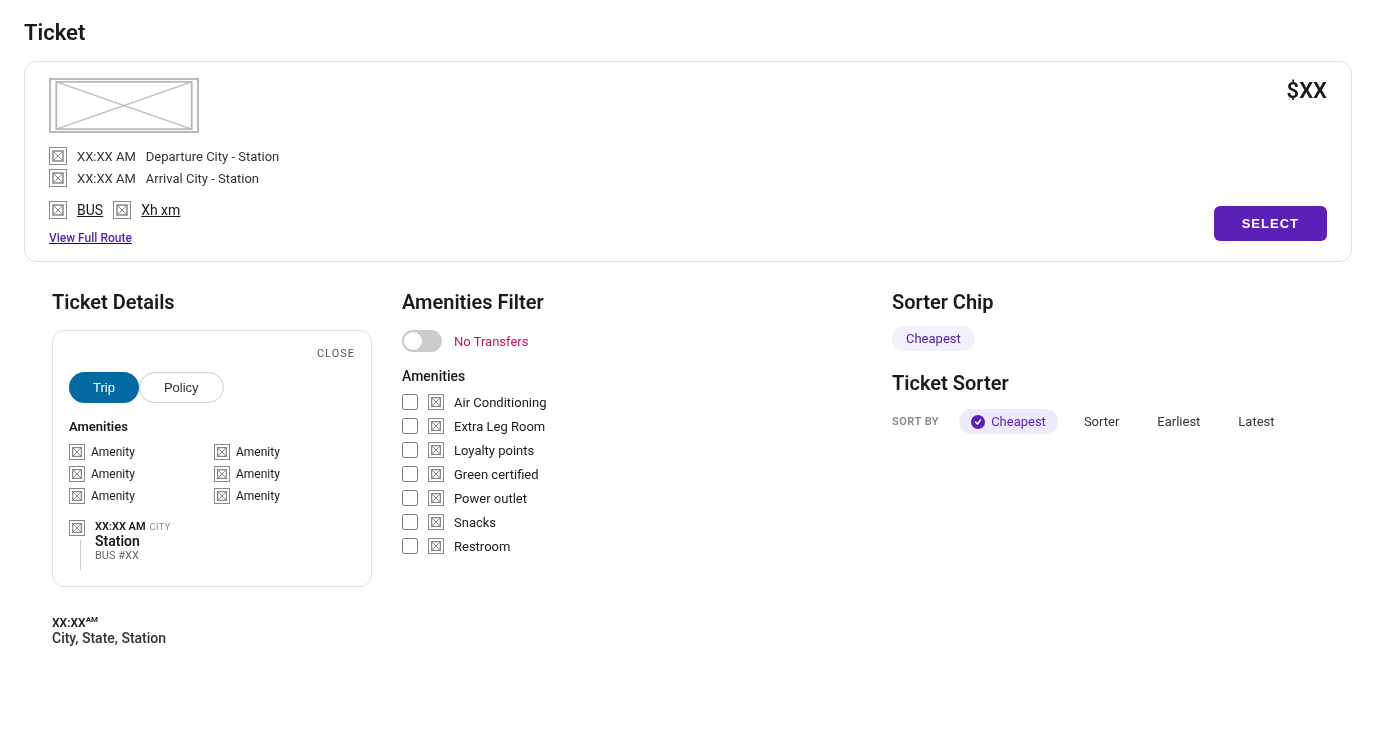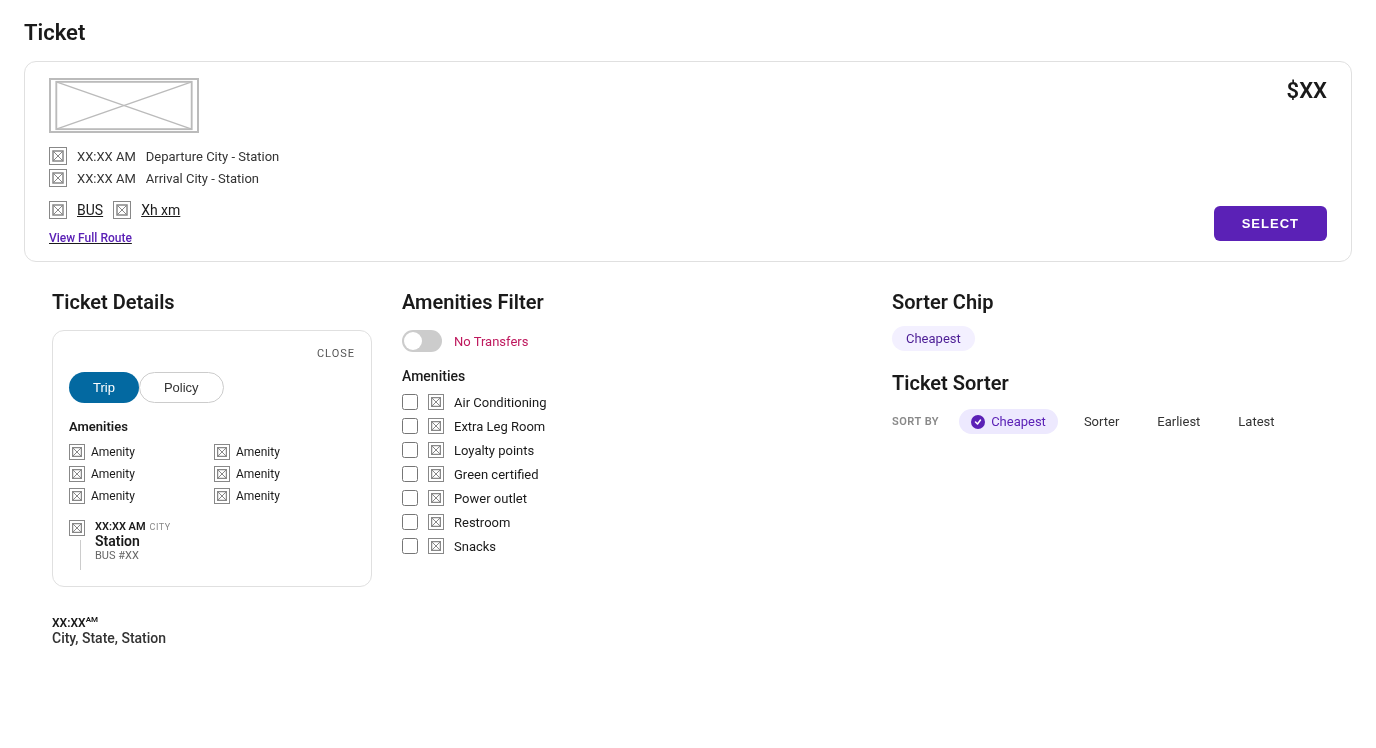--- a/index.html
+++ b/index.html
@@ -618,32 +618,32 @@
     </div>
         <div class="filter-item">
       <input type="checkbox" class="checkbox-el" style="">
       <span class="filter-icon">
         <svg viewBox="0 0 10 10">
               <rect x="0.5" y="0.5" width="9" height="9" fill="none" stroke="#888" stroke-width="1.5"></rect>
               <line x1="0.5" y1="0.5" x2="9.5" y2="9.5" stroke="#888" stroke-width="1"></line>
               <line x1="9.5" y1="0.5" x2="0.5" y2="9.5" stroke="#888" stroke-width="1"></line>
             </svg>
       </span>
-      <span>Restroom</span>
+      <span>Snacks</span>
     </div>
         <div class="filter-item">
       <input type="checkbox" class="checkbox-el" style="">
       <span class="filter-icon">
         <svg viewBox="0 0 10 10">
               <rect x="0.5" y="0.5" width="9" height="9" fill="none" stroke="#888" stroke-width="1.5"></rect>
               <line x1="0.5" y1="0.5" x2="9.5" y2="9.5" stroke="#888" stroke-width="1"></line>
               <line x1="9.5" y1="0.5" x2="0.5" y2="9.5" stroke="#888" stroke-width="1"></line>
             </svg>
       </span>
-      <span>Snacks</span>
+      <span>Restroom</span>
     </div>
       </div>
   </div>
 
   <div class="sorter-chip-section">
     <h2 class="sorter-title">Sorter Chip</h2>
     <div class="chip">Cheapest</div>
 
     <h2 class="ticket-sorter-title">Ticket Sorter</h2>
     <div class="sort-row">

